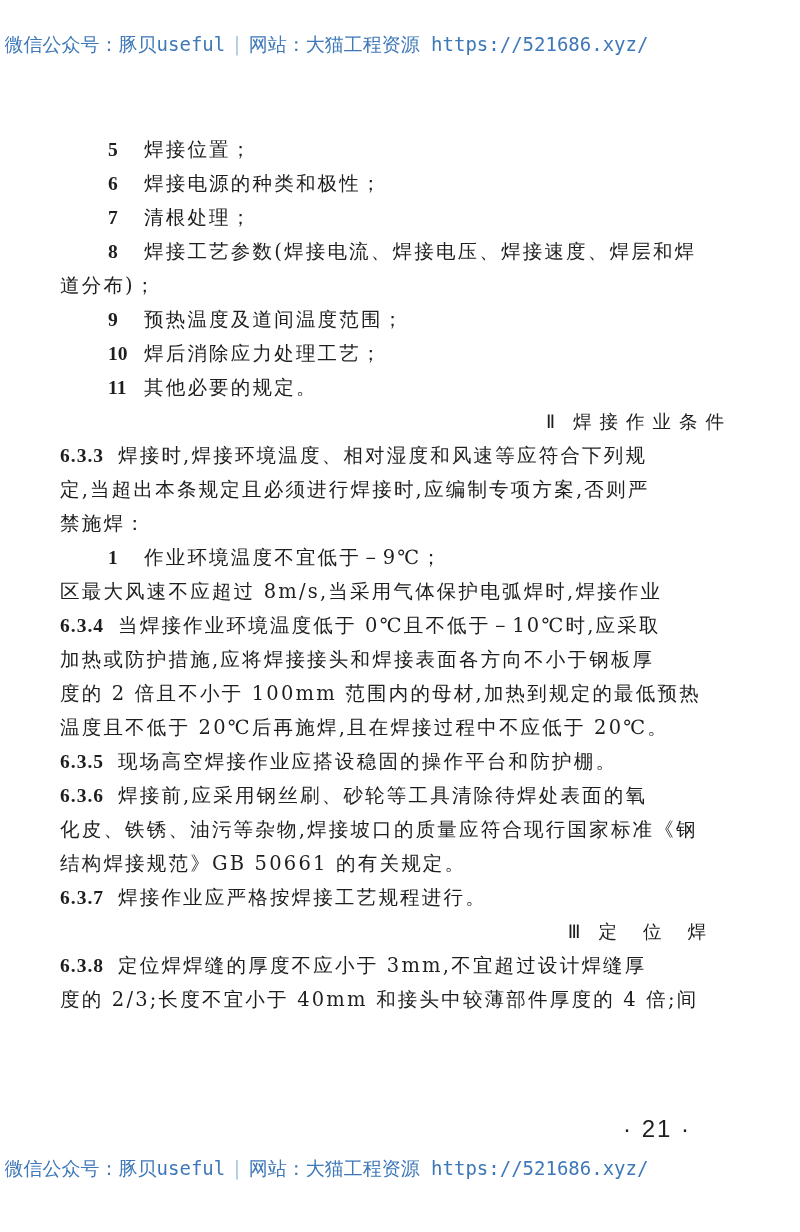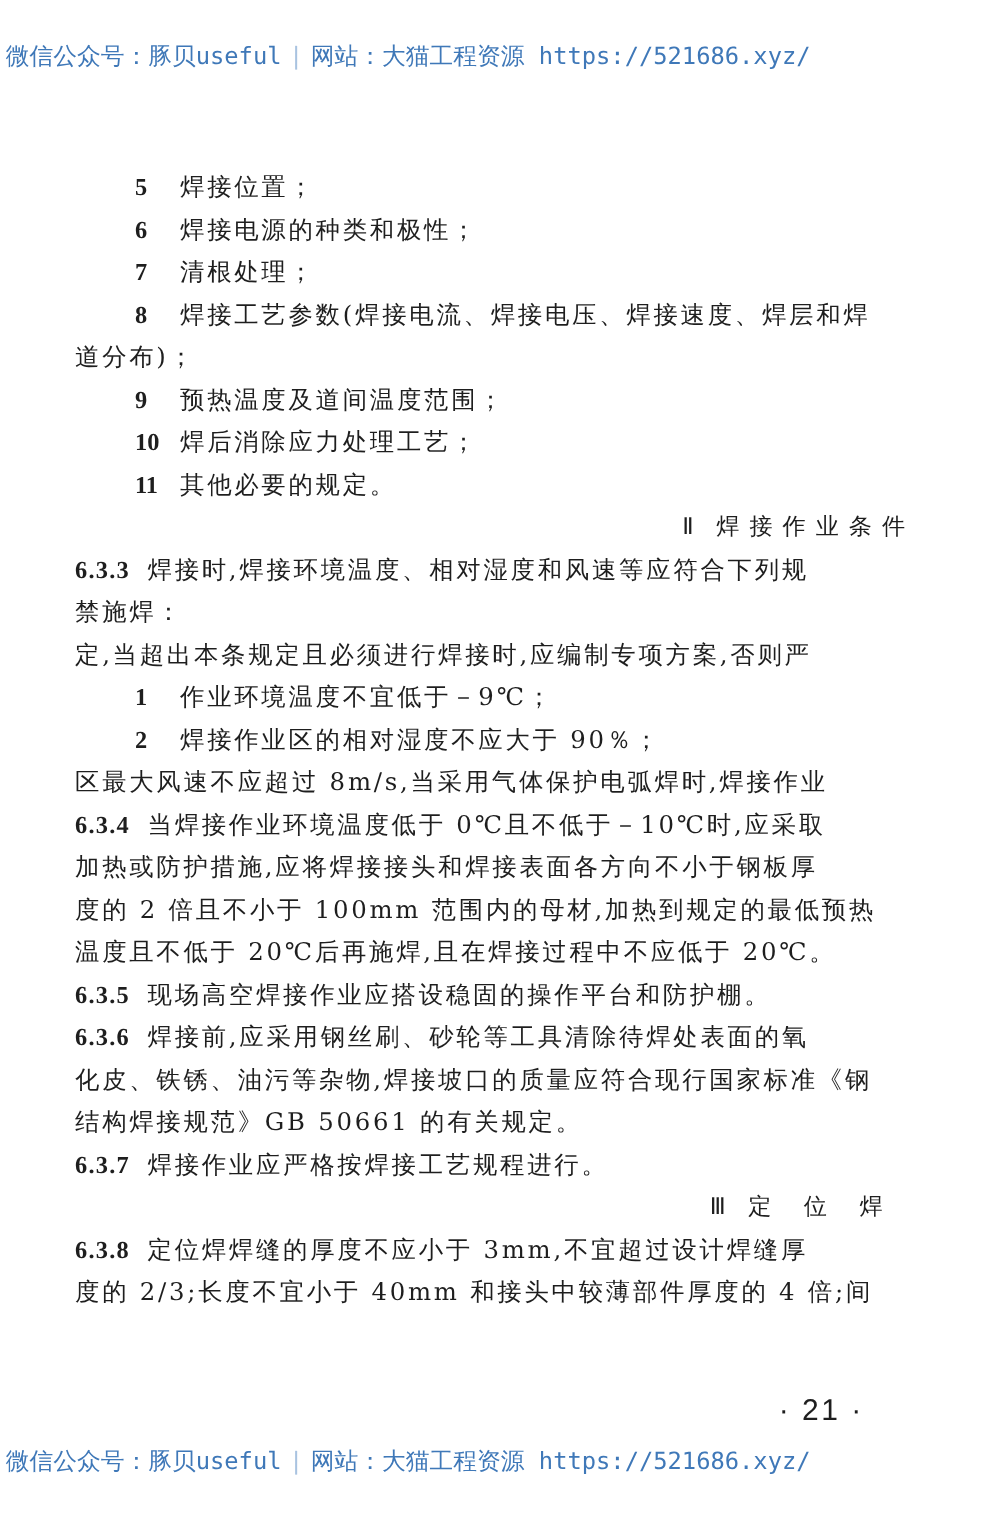--- a/index.html
+++ b/index.html
@@ -40,25 +40,24 @@
   <div class="line indent"><span class="num">7</span><span>清根处理；</span></div>
   <div class="line indent"><span class="num">8</span><span>焊接工艺参数(焊接电流、焊接电压、焊接速度、焊层和焊</span></div>
   <div class="line">道分布)；</div>
   <div class="line indent"><span class="num">9</span><span>预热温度及道间温度范围；</span></div>
   <div class="line indent"><span class="num">10</span><span>焊后消除应力处理工艺；</span></div>
   <div class="line indent"><span class="num">11</span><span>其他必要的规定。</span></div>
 
   <div class="line heading"><span class="roman">Ⅱ</span><span>焊接作业条件</span></div>
 
   <div class="line"><span class="clause">6.3.3</span><span>焊接时,焊接环境温度、相对湿度和风速等应符合下列规</span></div>
+  <div class="line">定,当超出本条规定且必须进行焊接时,应编制专项方案,否则严</div>
   <div class="line">禁施焊：</div>
-  <div class="line">定,当超出本条规定且必须进行焊接时,应编制专项方案,否则严</div>
 
   <div class="line indent"><span class="num">1</span><span>作业环境温度不宜低于－9℃；</span></div>
-  <div class="line indent"><span class="num">2</span><span>焊接作业区的相对湿度不应大于 90％；</span></div>
   <div class="line">区最大风速不应超过 8m/s,当采用气体保护电弧焊时,焊接作业</div>
 
   <div class="line"><span class="clause">6.3.4</span><span>当焊接作业环境温度低于 0℃且不低于－10℃时,应采取</span></div>
   <div class="line">加热或防护措施,应将焊接接头和焊接表面各方向不小于钢板厚</div>
   <div class="line">度的 2 倍且不小于 100mm 范围内的母材,加热到规定的最低预热</div>
   <div class="line">温度且不低于 20℃后再施焊,且在焊接过程中不应低于 20℃。</div>
 
   <div class="line"><span class="clause">6.3.5</span><span>现场高空焊接作业应搭设稳固的操作平台和防护棚。</span></div>
 
   <div class="line"><span class="clause">6.3.6</span><span>焊接前,应采用钢丝刷、砂轮等工具清除待焊处表面的氧</span></div>

